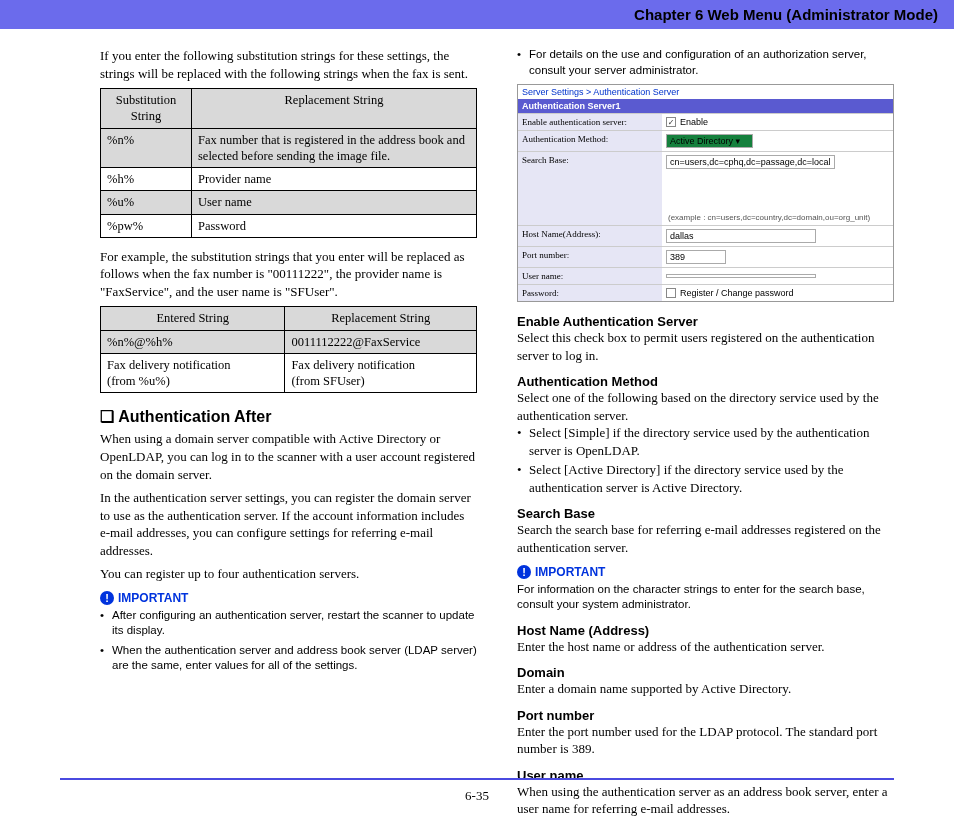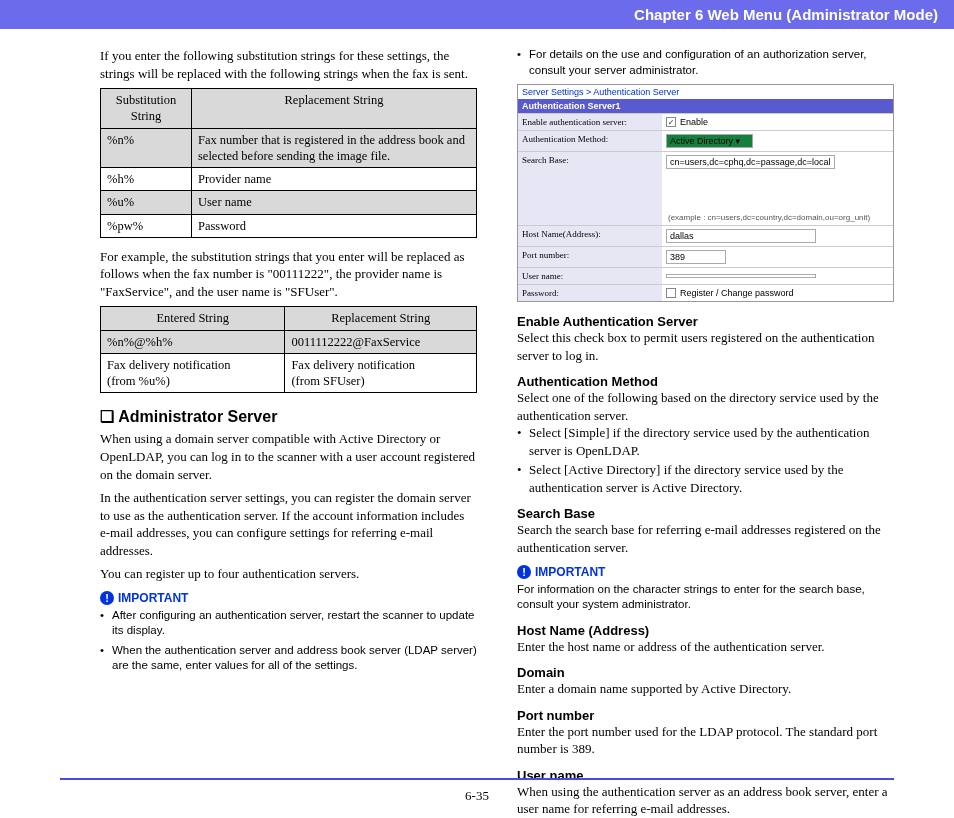--- a/index.html
+++ b/index.html
@@ -1,17 +1,17 @@
 <!DOCTYPE html>
 <html><head>
 <meta charset="utf-8">
 <style>
   * { box-sizing: border-box; margin: 0; padding: 0; }
   body { width: 954px; height: 818px; background: #fff; font-family: "Times New Roman", serif; font-size: 13px; color: #000; position: relative; }
-  .header-bar { background: #6b6bec; color: #ffffff; font-family: Arial, sans-serif; font-weight: bold; font-size: 15px; padding: 6px 16px; text-align: right; }
+  .header-bar { background: #6b6bec; color: #000000; font-family: Arial, sans-serif; font-weight: bold; font-size: 15px; padding: 6px 16px; text-align: right; }
   .page-body { display: flex; padding: 18px 60px 0 100px; gap: 40px; }
   .col { flex: 1; min-width: 0; }
   .para { margin-bottom: 6px; line-height: 1.35; }
   table { border-collapse: collapse; width: 100%; margin: 6px 17px 10px 0; font-size: 12.5px; }
   th, td { border: 1px solid #000; padding: 3px 6px; text-align: left; vertical-align: top; line-height: 1.3; }
   th { background: #d9d9d9; font-weight: normal; text-align: center; }
   .shade { background: #d9d9d9; }
   .subhead { font-family: Arial, sans-serif; font-weight: bold; font-size: 16px; margin: 14px 0 4px 0; }
   .subhead::before { content: "❏ "; }
   .important-head { font-family: Arial, sans-serif; font-weight: bold; color: #0033dd; font-size: 12px; margin: 8px 0 3px 0; display: flex; align-items: center; gap: 4px; }
@@ -87,21 +87,21 @@
           </tr>
       <tr>
             <td style="white-space:pre-line">Fax delivery notification
 (from %u%)</td>
             <td style="white-space:pre-line">Fax delivery notification
 (from SFUser)</td>
           </tr>
     </tbody>
       </table>
 
-    <div class="subhead"><span>Administrator Server</span></div>
+    <div class="subhead"><span>Authentication After</span></div>
     <p class="para">When using a domain server compatible with Active Directory or OpenLDAP, you can log in to the scanner with a user account registered on the domain server.</p>
     <p class="para">In the authentication server settings, you can register the domain server to use as the authentication server. If the account information includes e-mail addresses, you can configure settings for referring e-mail addresses.</p>
     <p class="para">You can register up to four authentication servers.</p>
 
     <div class="important-head">
         <span class="imp-icon">!</span>
         <span>IMPORTANT</span>
       </div>
     <div class="bullets">
       <div class="bi">

